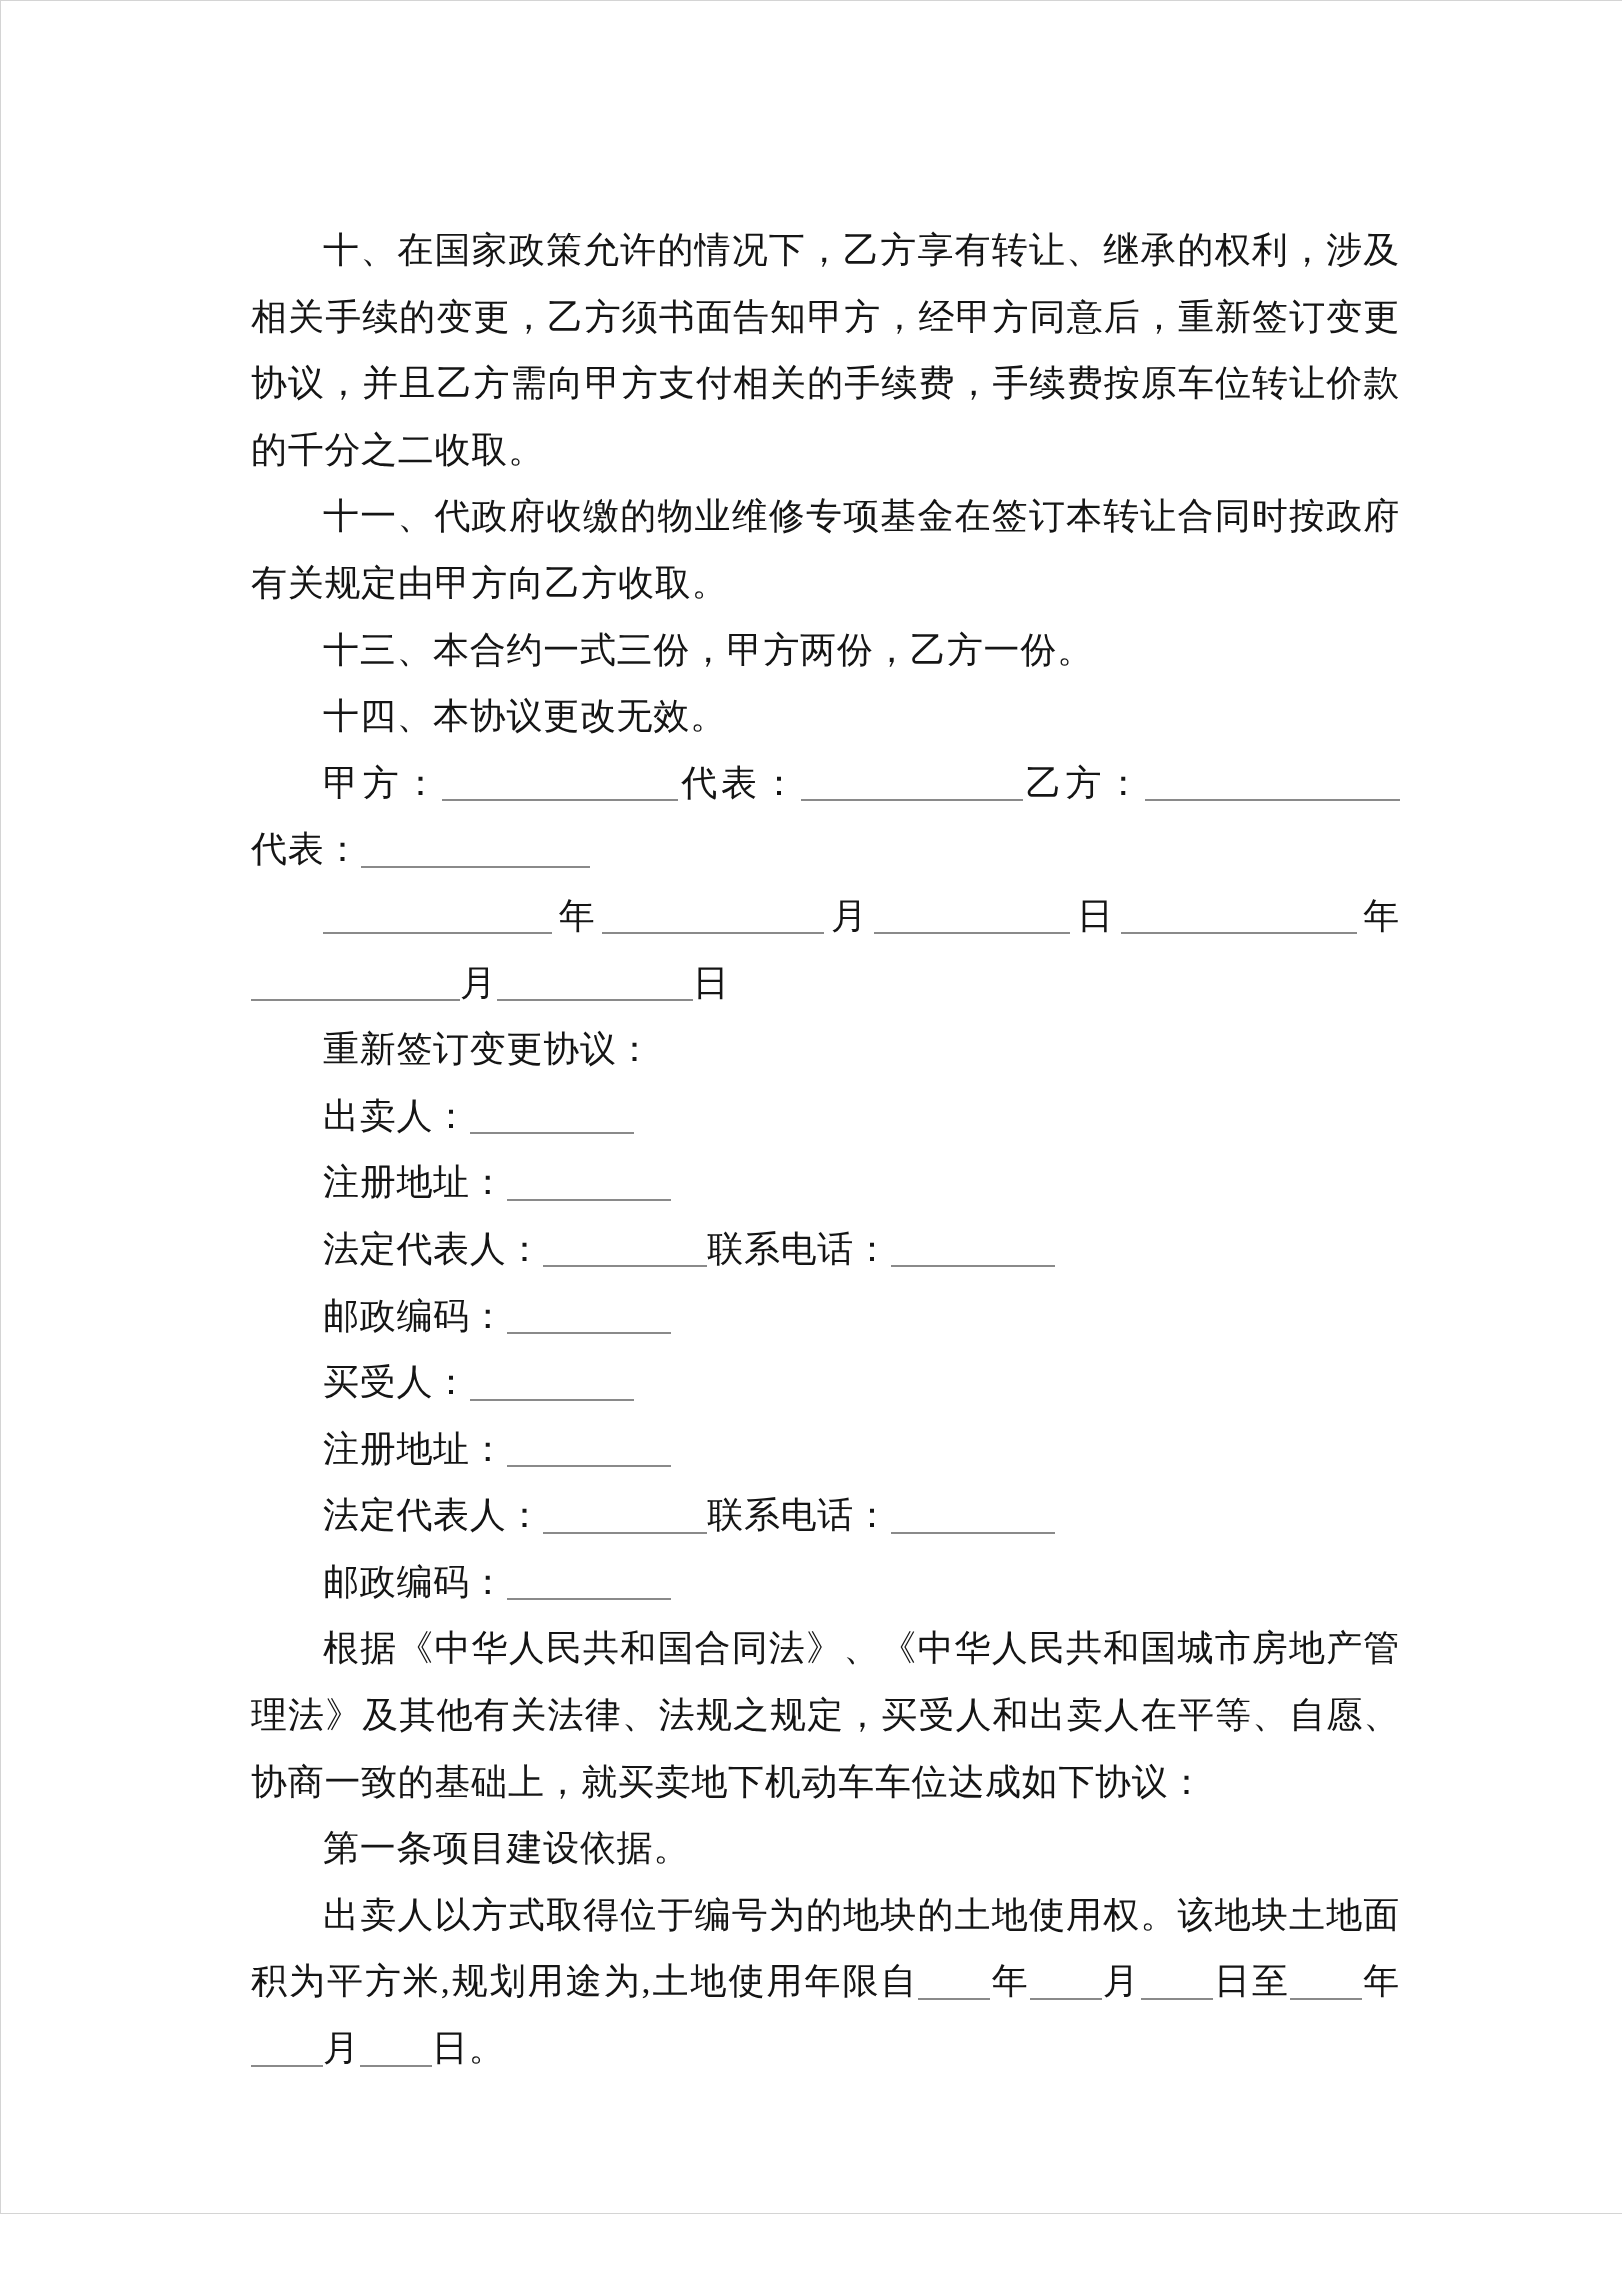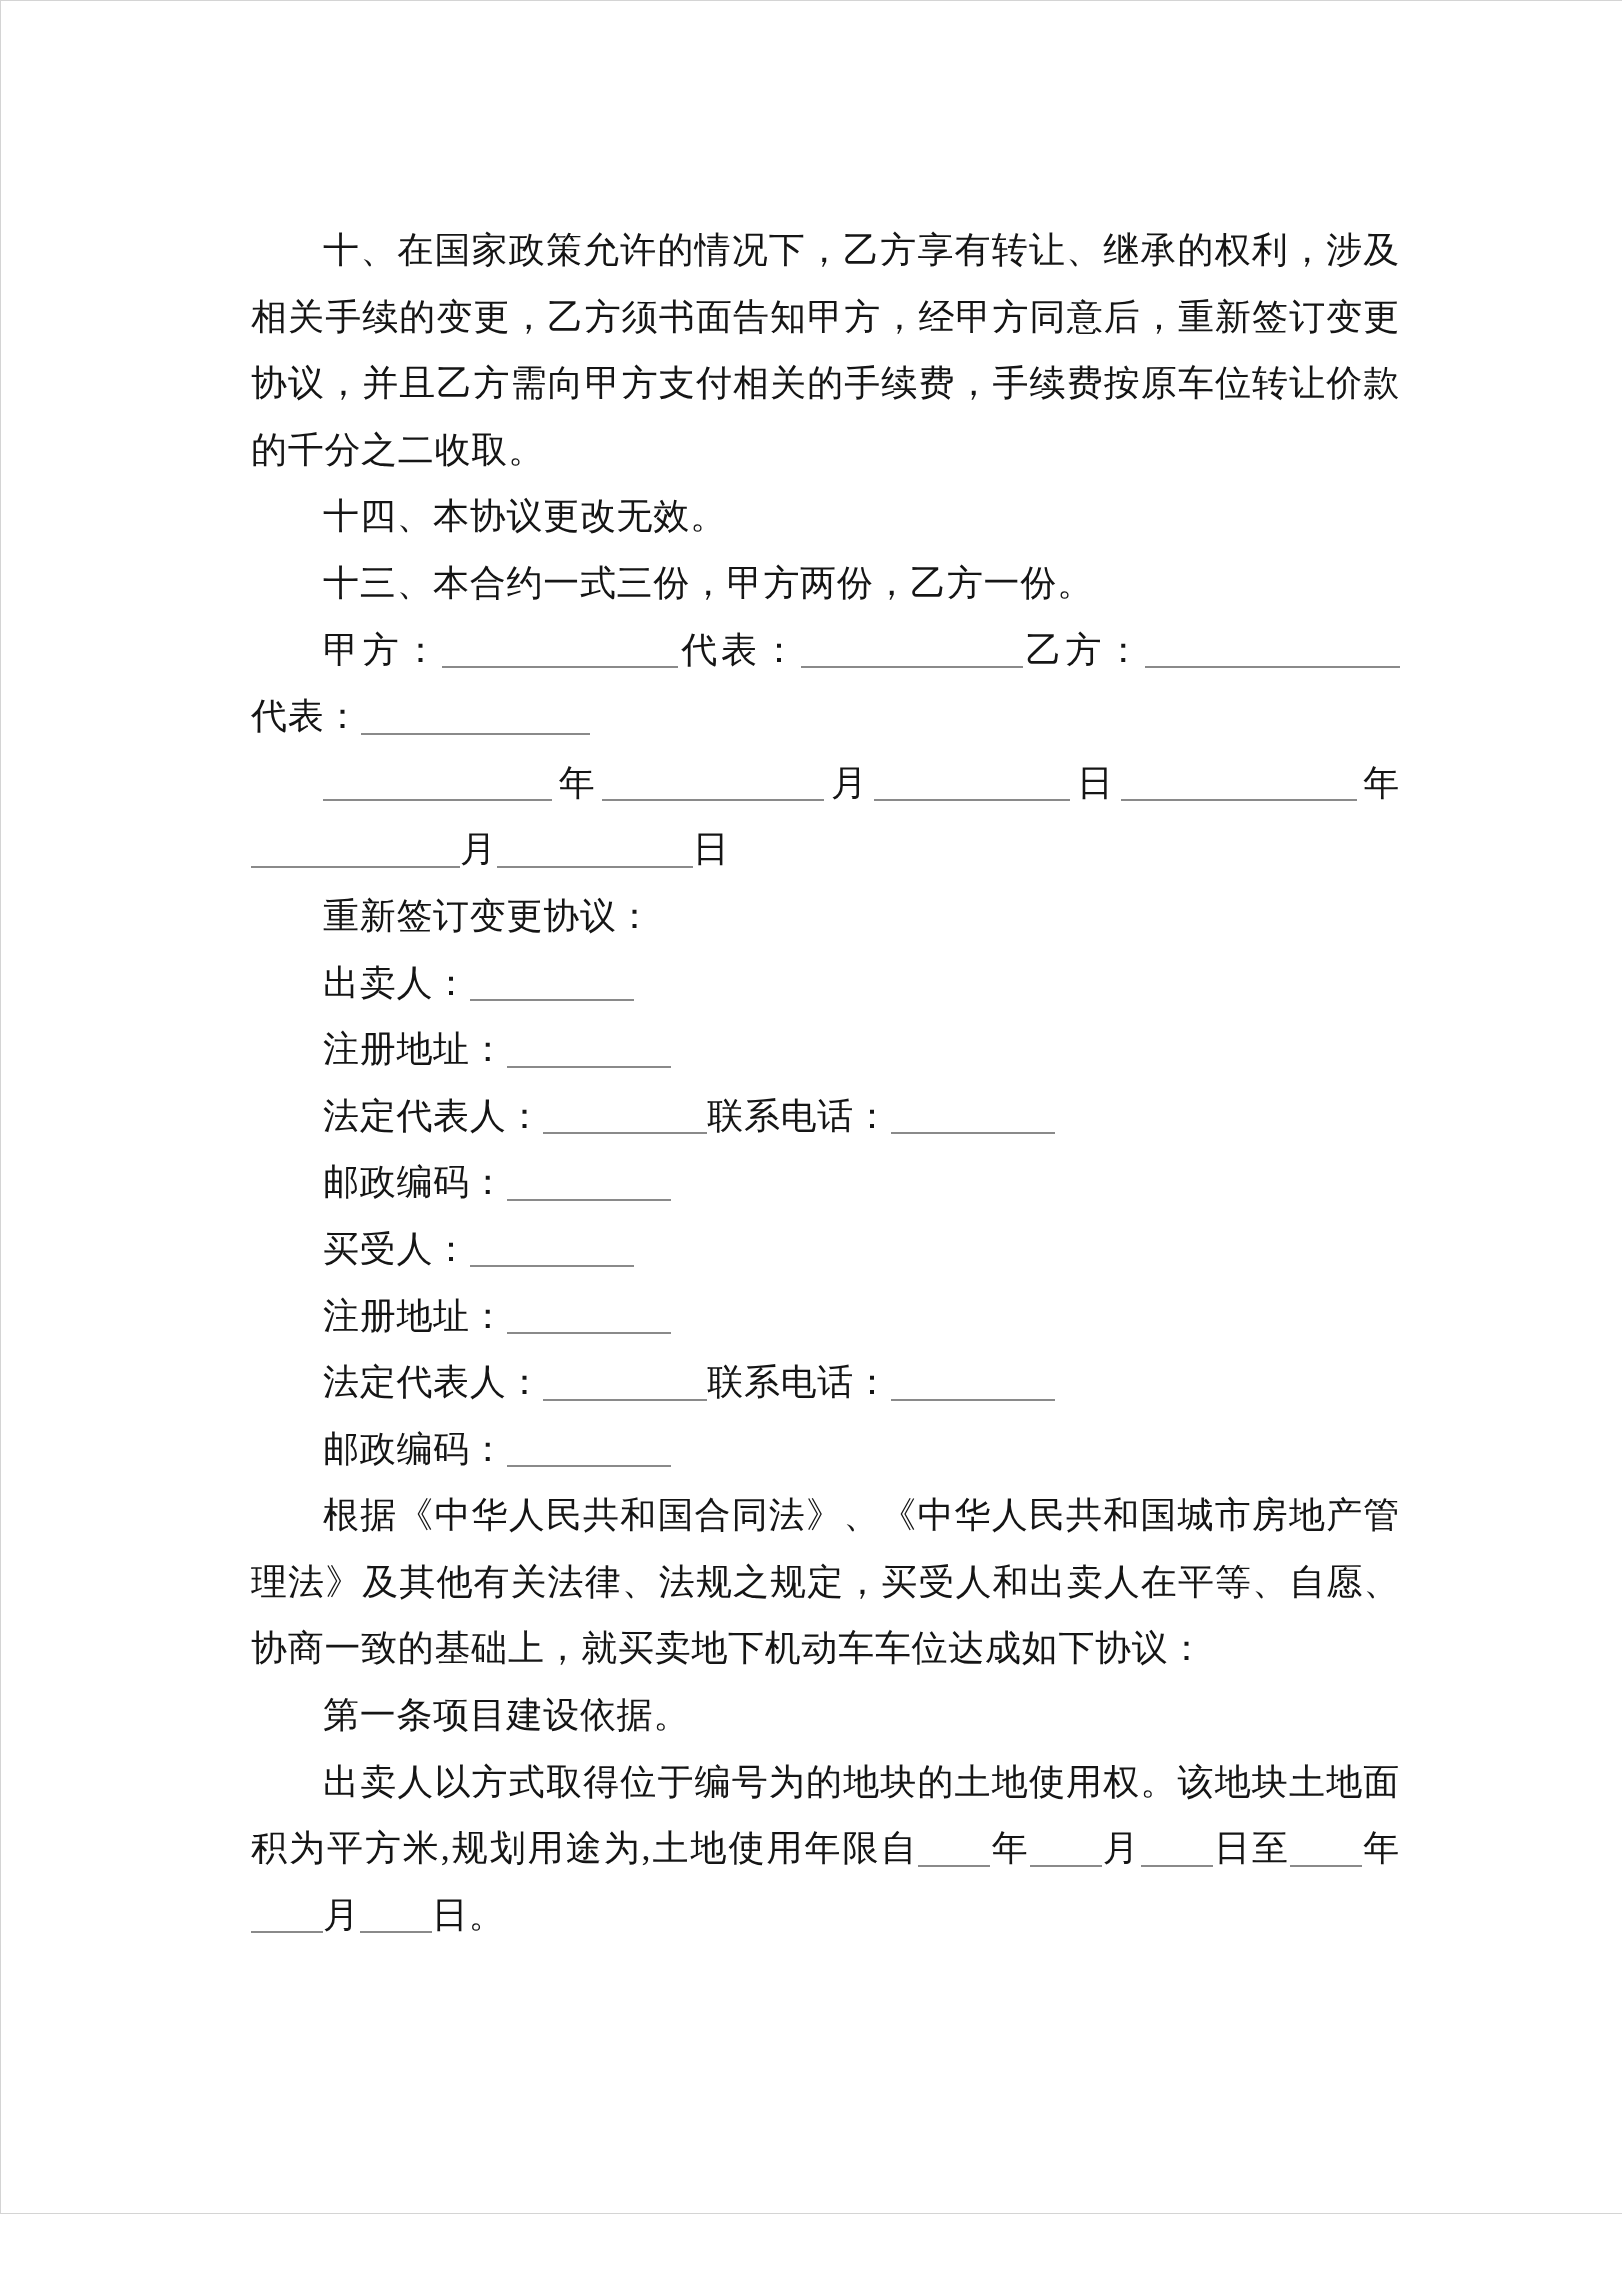--- a/index.html
+++ b/index.html
@@ -38,22 +38,23 @@
     border-bottom: 2px solid #8a8a8a;
     vertical-align: -6.5px;
   }
 </style>
 </head>
 <body>
 
 <div class="page">
   <div class="doc">
       <p class="para indent"><span>十、在国家政策允许的情况下，乙方享有转让、继承的权利，涉及相关手续的变更，乙方须书面告知甲方，经甲方同意后，重新签订变更协议，并且乙方需向甲方支付相关的手续费，手续费按原车位转让价款的千分之二收取。</span></p>
+      <p class="para indent"><span>十一、代政府收缴的物业维修专项基金在签订本转让合同时按政府有关规定由甲方向乙方收取。</span></p>
+      <p class="para indent"><span>十三、本合约一式三份，甲方两份，乙方一份。</span></p>
       <p class="para indent"><span>十四、本协议更改无效。</span></p>
-      <p class="para indent"><span>十三、本合约一式三份，甲方两份，乙方一份。</span></p>
       <p class="para indent"><span>甲方：</span><span class="blank" style="width: 236px;"></span><span>代表：</span><span class="blank" style="width: 222px;"></span><span>乙方：</span><span class="blank" style="width: 255px;"></span><span>代表：</span><span class="blank" style="width: 229px;"></span></p>
       <p class="para indent"><span class="blank" style="width: 229px;"></span><span>年</span><span class="blank" style="width: 222px;"></span><span>月</span><span class="blank" style="width: 196px;"></span><span>日</span><span class="blank" style="width: 236px;"></span><span>年</span><span class="blank" style="width: 209px;"></span><span>月</span><span class="blank" style="width: 196px;"></span><span>日</span></p>
       <p class="para indent"><span>重新签订变更协议：</span></p>
       <p class="para indent"><span>出卖人：</span><span class="blank" style="width: 164px;"></span></p>
       <p class="para indent"><span>注册地址：</span><span class="blank" style="width: 164px;"></span></p>
       <p class="para indent"><span>法定代表人：</span><span class="blank" style="width: 164px;"></span><span>联系电话：</span><span class="blank" style="width: 164px;"></span></p>
       <p class="para indent"><span>邮政编码：</span><span class="blank" style="width: 164px;"></span></p>
       <p class="para indent"><span>买受人：</span><span class="blank" style="width: 164px;"></span></p>
       <p class="para indent"><span>注册地址：</span><span class="blank" style="width: 164px;"></span></p>
       <p class="para indent"><span>法定代表人：</span><span class="blank" style="width: 164px;"></span><span>联系电话：</span><span class="blank" style="width: 164px;"></span></p>

